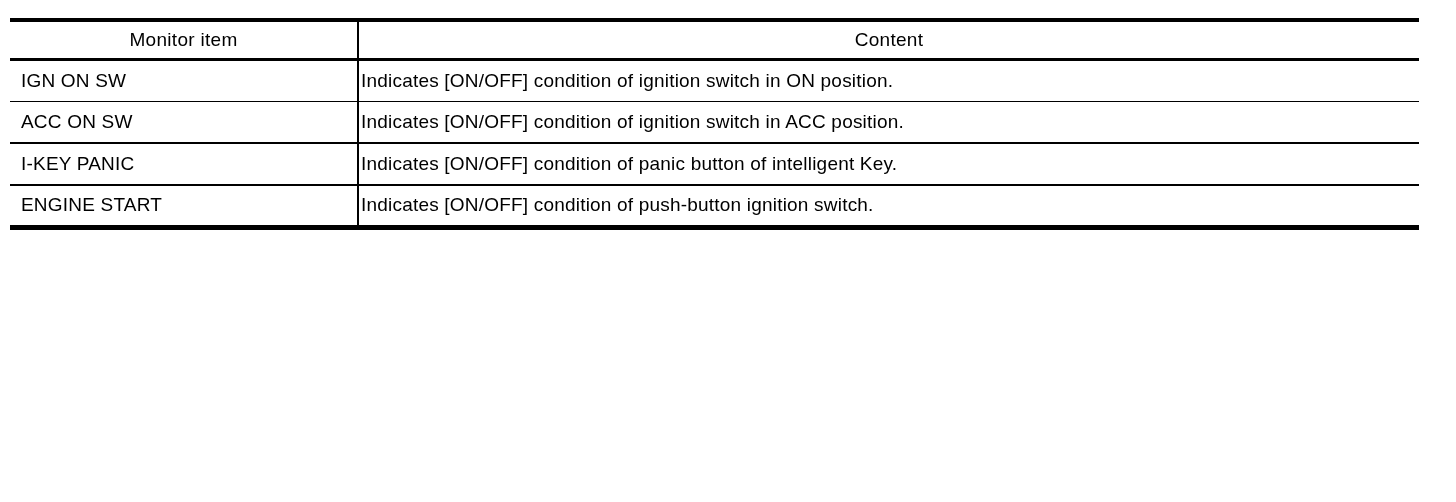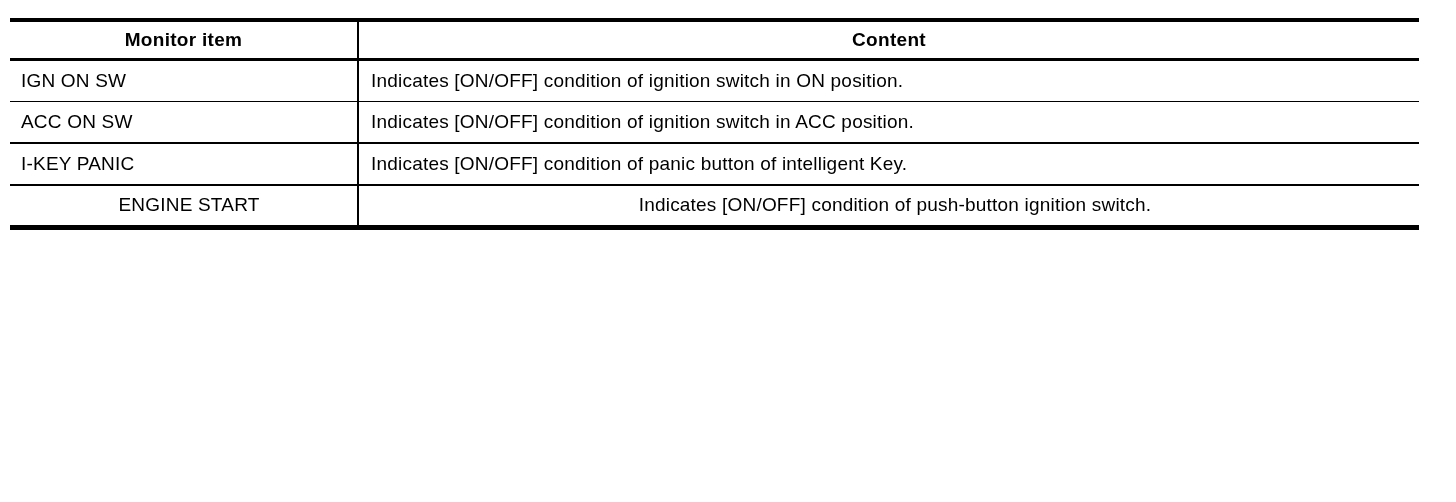--- a/index.html
+++ b/index.html
@@ -23,21 +23,21 @@
     table-layout: fixed;
     font-size: 19px;
     color: #000000;
     border-top: 4px solid #000000;
     border-bottom: 5px solid #000000;
     border-left: none;
     border-right: none;
   }
   table.monitor-table col.col-item { width: 348px; }
   thead th {
-    font-weight: bold;
+    font-weight: normal;
     text-align: center;
     vertical-align: middle;
     height: 39px;
     border-bottom: 3px solid #000000;
     letter-spacing: 0.3px;
   }
   thead th.item-header {
     border-right: 2px solid #000000;
   }
   tbody td {
@@ -46,28 +46,27 @@
     border-bottom: 1px solid #000000;
     white-space: nowrap;
     overflow: hidden;
     letter-spacing: 0.2px;
   }
   tbody tr.thick td {
     border-bottom-width: 2px;
   }
   tbody tr:last-child td {
     border-bottom: none;
-    text-align: center;
   }
   td.item-cell {
     border-right: 2px solid #000000;
     padding-left: 11px;
   }
   td.content-cell {
-    padding-left: 12px;
+    padding-left: 2px;
   }
 </style>
 </head>
 <body>
 
 <div class="page">
   <table class="monitor-table">
     <colgroup>
       <col class="col-item">
       <col class="col-content">

